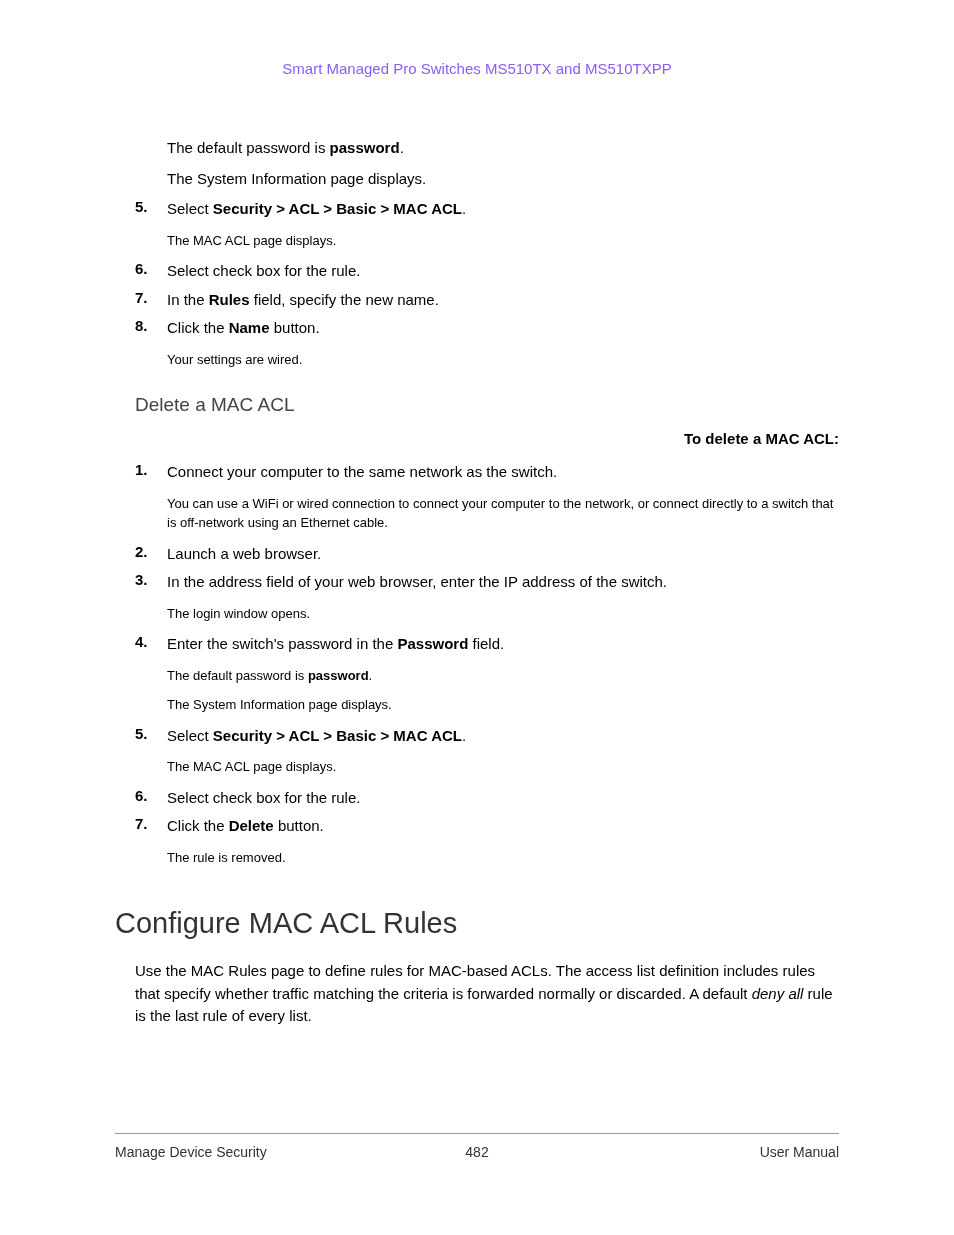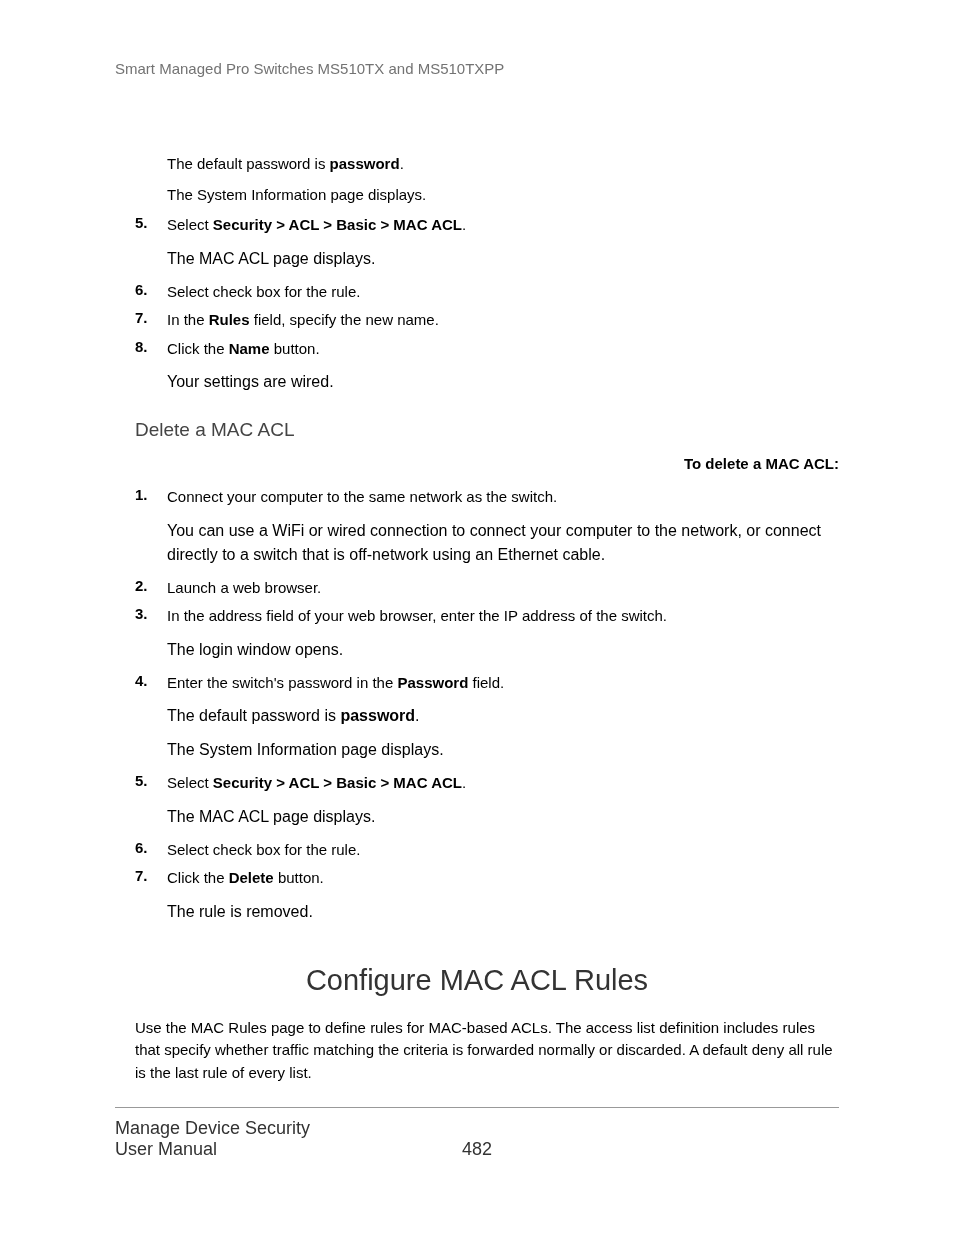--- a/index.html
+++ b/index.html
@@ -12,24 +12,25 @@
       background: #ffffff;
       width: 954px;
       height: 1235px;
       position: relative;
       color: #000000;
     }
     .page-container {
       padding: 60px 115px 0 115px;
     }
     .header-title {
-      font-size: 15px;
-      font-weight: 300;
-      color: #737373;
-      margin-bottom: 76px;
+      text-align: center;
+      font-size: 15px;
+      font-weight: 300;
+      color: #8b5cf6;
+      margin-bottom: 60px;
       font-family: 'Segoe UI Light', 'Helvetica Neue', Arial, sans-serif;
     }
     .body-text-indent {
       font-size: 15px;
       line-height: 1.5;
       margin-bottom: 8px;
       margin-left: 52px;
     }
     .ordered-item {
       display: flex;
@@ -40,21 +41,21 @@
       font-weight: bold;
       font-size: 15px;
       min-width: 32px;
     }
     .ordered-content {
       font-size: 15px;
       line-height: 1.5;
       flex: 1;
     }
     .sub-para {
-      font-size: 16px;
+      font-size: 13px;
       line-height: 1.5;
       margin-top: 10px;
       margin-bottom: 4px;
     }
     .section-heading-small {
       font-size: 19px;
       font-weight: 300;
       color: #444444;
       margin-top: 21px;
       margin-bottom: 14px;
@@ -68,52 +69,51 @@
       margin-bottom: 14px;
       text-align: right;
     }
     .section-heading-large {
       font-size: 29px;
       font-weight: 300;
       color: #333333;
       margin-top: 36px;
       margin-bottom: 20px;
       font-family: 'Segoe UI Light', 'Helvetica Neue', Arial, sans-serif;
-      text-align: center;
     }
     .main-para {
       font-size: 15px;
       line-height: 1.5;
       margin-left: 20px;
     }
     .bold {
       font-weight: bold;
       text-align: center;
     }
     .italic {
+      font-style: italic;
     }
     .link-underline {
       text-decoration: underline;
       font-family: 'Segoe UI Light', 'Helvetica Neue', Arial, sans-serif;
       font-weight: 300;
     }
     .footer {
       position: absolute;
       bottom: 75px;
       left: 115px;
       right: 115px;
       border-top: 1px solid #999999;
       padding-top: 10px;
       display: flex;
-      justify-content: flex-end;
-      font-size: 18px;
+      justify-content: space-between;
+      font-size: 14px;
       color: #333333;
       font-family: 'Segoe UI Light', 'Helvetica Neue', Arial, sans-serif;
       font-weight: 300;
-      flex-direction: column;
     }
     .footer-center {
       position: absolute;
       left: 50%;
       transform: translateX(-50%);
     }
   </style>
 </head>
 <body>
 

